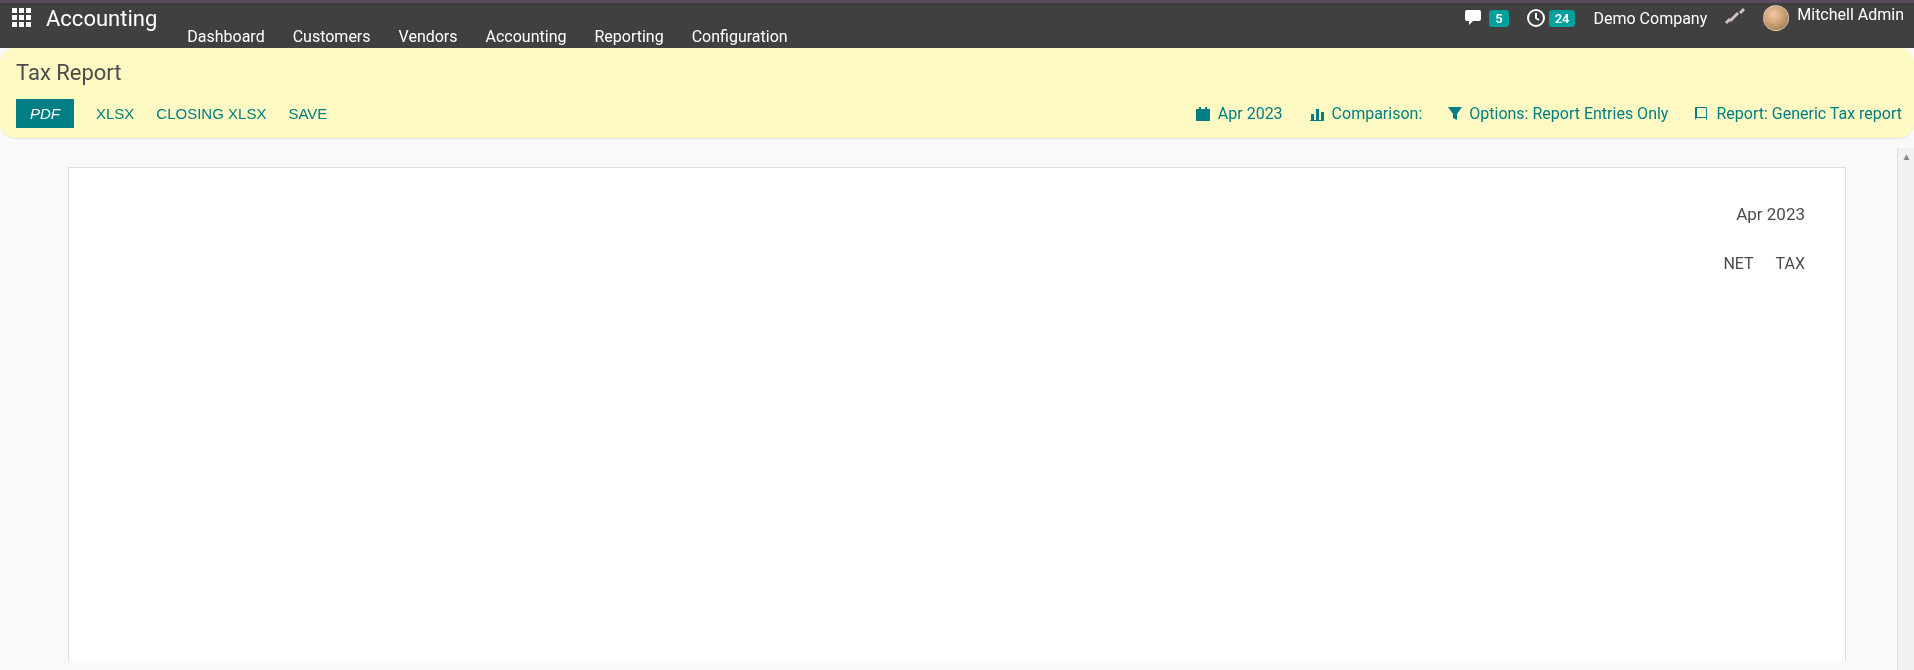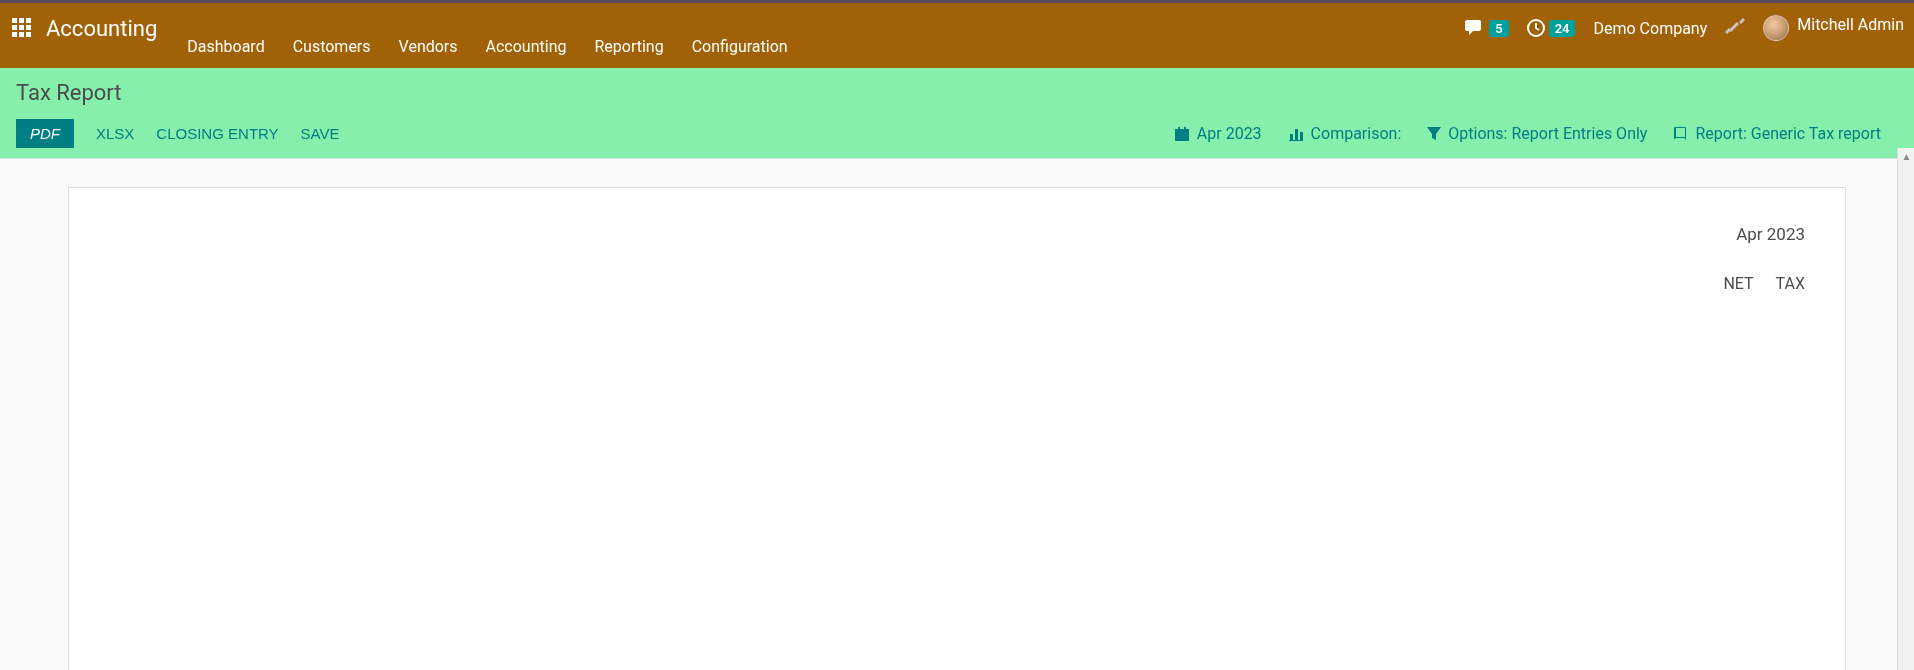--- a/index.html
+++ b/index.html
@@ -5,23 +5,23 @@
   * { box-sizing: border-box; margin: 0; padding: 0; }
   body {
     font-family: -apple-system, BlinkMacSystemFont, "Segoe UI", Roboto, "Helvetica Neue", Arial, sans-serif;
     background: #f9f9f9;
     width: 1914px;
     height: 670px;
     overflow: hidden;
     position: relative;
   }
   .topbar {
-    background: #a16207;
+    background: #404040;
     border-top: 3px solid #5a4a5f;
-    height: 68px;
+    height: 48px;
     display: flex;
     align-items: center;
     padding: 0 10px 15px 12px;
     color: #fff;
   }
   .apps-icon {
     width: 20px;
     height: 20px;
     display: grid;
     grid-template-columns: repeat(3, 5px);
@@ -78,23 +78,24 @@
     background: radial-gradient(circle at 40% 35%, #f0c9a8 0%, #d4a67a 40%, #8a6a4a 100%);
     border: 1px solid rgba(255,255,255,0.4);
   }
   .company-name, .user-name {
     font-size: 16px;
     color: #fff;
     cursor: pointer;
   }
   .tool-icon svg { fill: #d0c2cb; }
   .subheader {
-    background: #86efac;
+    background: #fef9c3;
     border-bottom: 1px solid #e5e5e5;
-    padding: 12px 33px 10px 16px;
+    padding: 12px 12px 10px 16px;
+    border-radius: 15px;
   }
   .page-title {
     font-size: 22px;
     color: #4c4c4c;
     font-weight: 400;
     margin-bottom: 14px;
   }
   .action-row {
     display: flex;
     align-items: center;
@@ -233,21 +234,21 @@
     </div>
   </div>
 </div>
 
 <div class="subheader">
   <div class="page-title">Tax Report</div>
   <div class="action-row">
     <div class="action-left">
       <button class="btn-primary">PDF</button>
       <button class="btn-link">XLSX</button>
-      <button class="btn-link">CLOSING ENTRY</button>
+      <button class="btn-link">CLOSING XLSX</button>
       <button class="btn-link">SAVE</button>
     </div>
     <div class="action-right">
       <div class="filter-item">
         <svg width="16" height="16" viewBox="0 0 16 16">
             <path d="M1 3h14v12H1V3zm1 3h12v8H2V6zM4 1h2v3H4V1zm6 0h2v3h-2V1z"></path>
           </svg>
         <span>Apr 2023</span>
       </div>
       <div class="filter-item">

